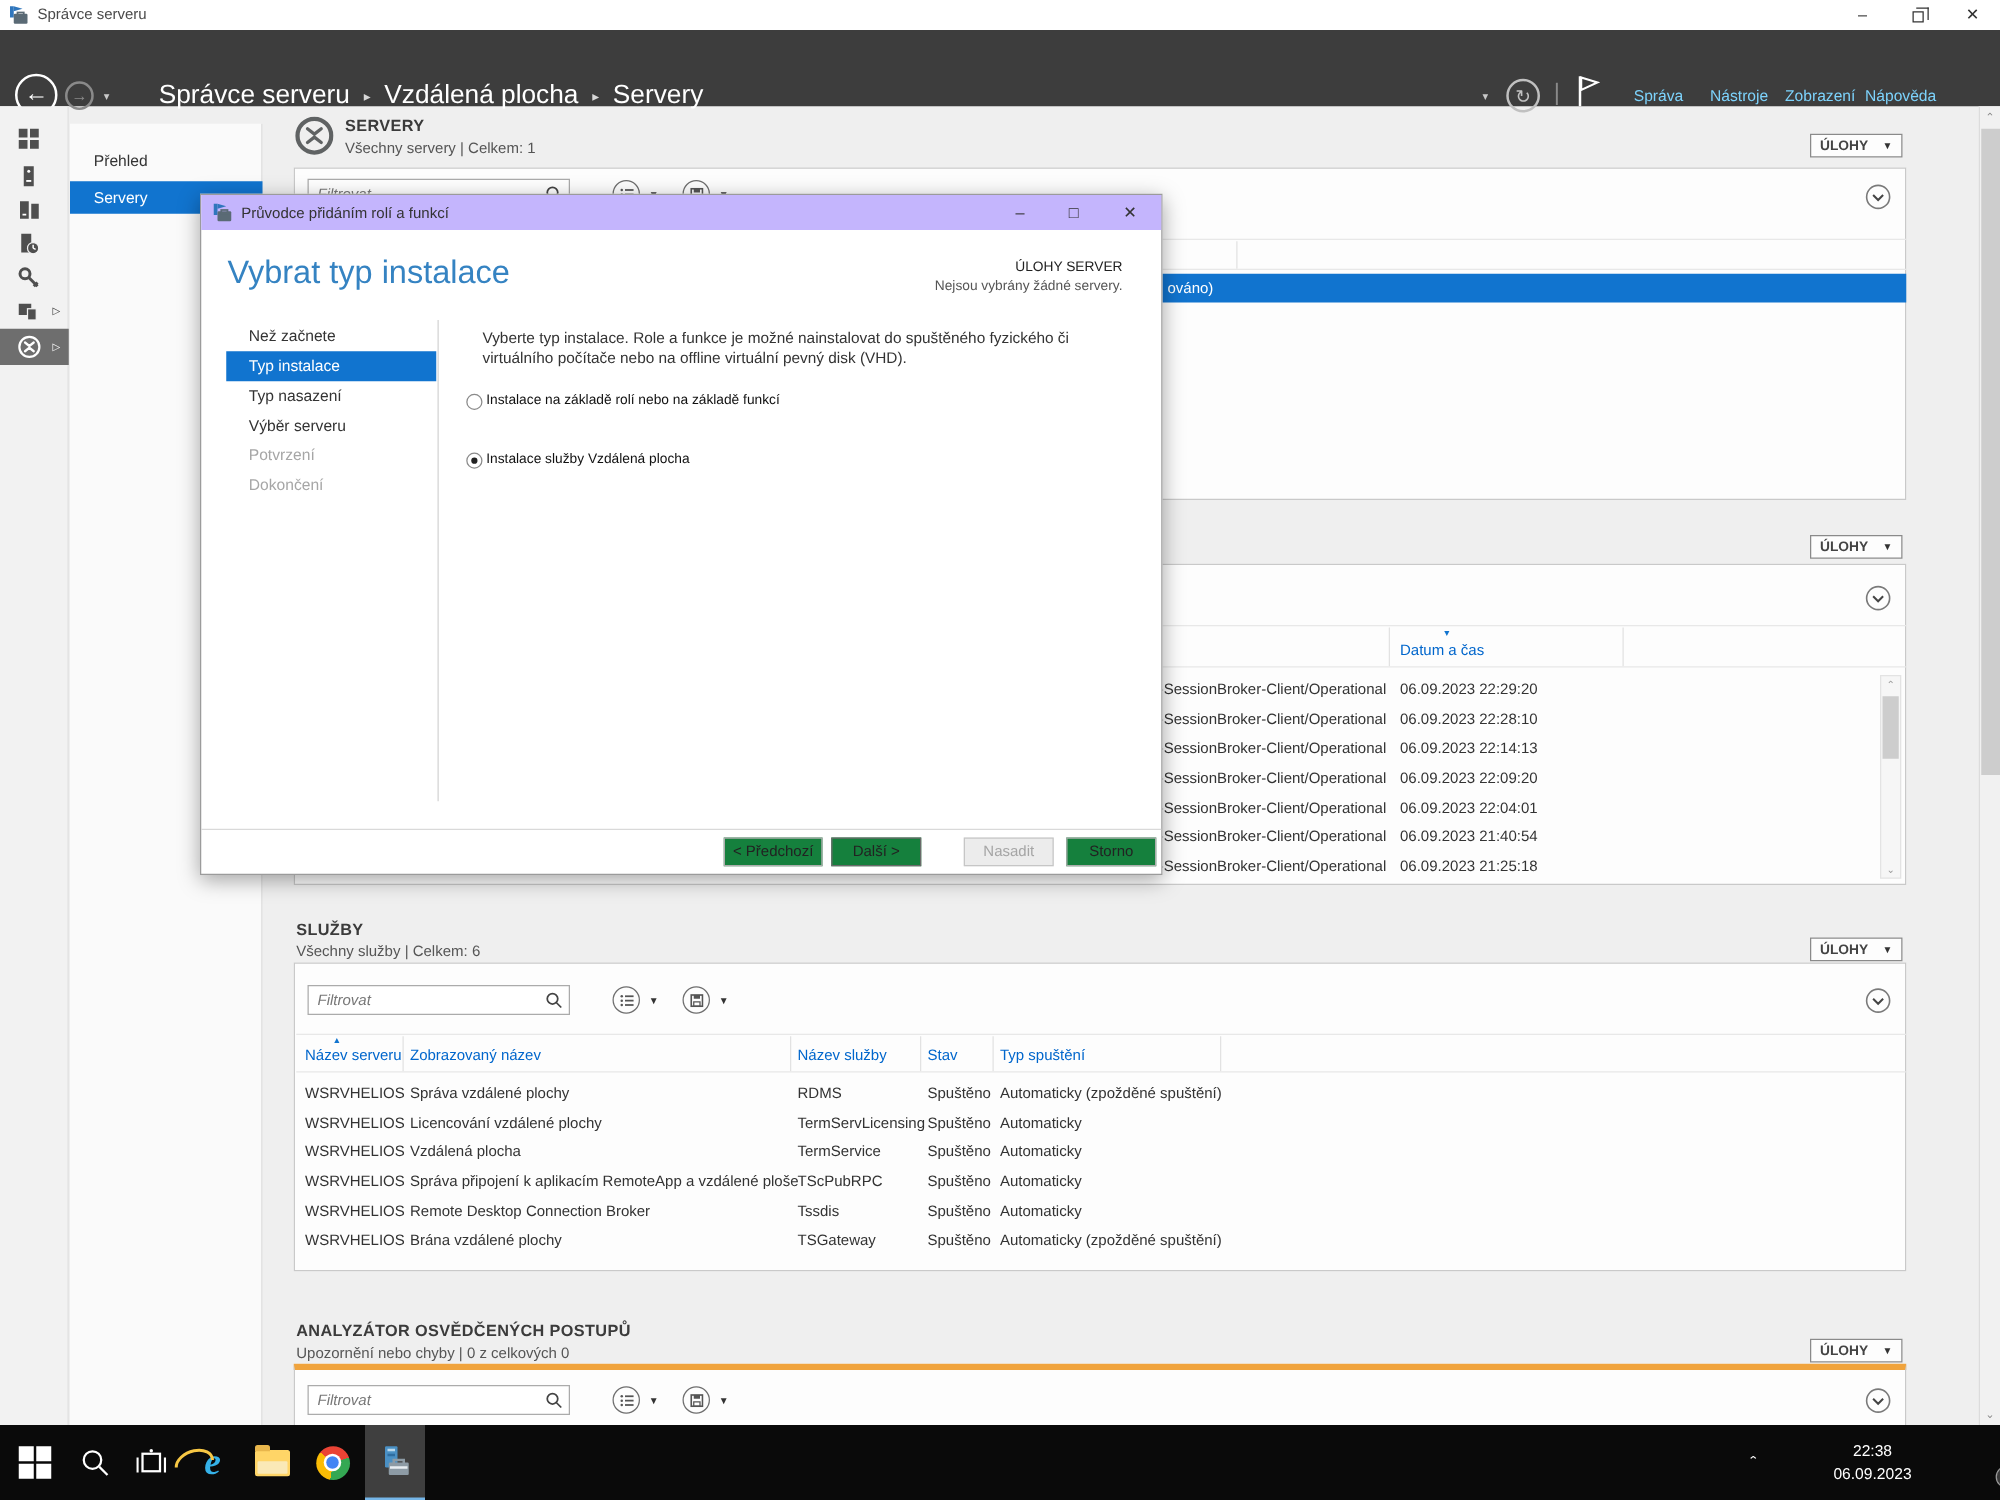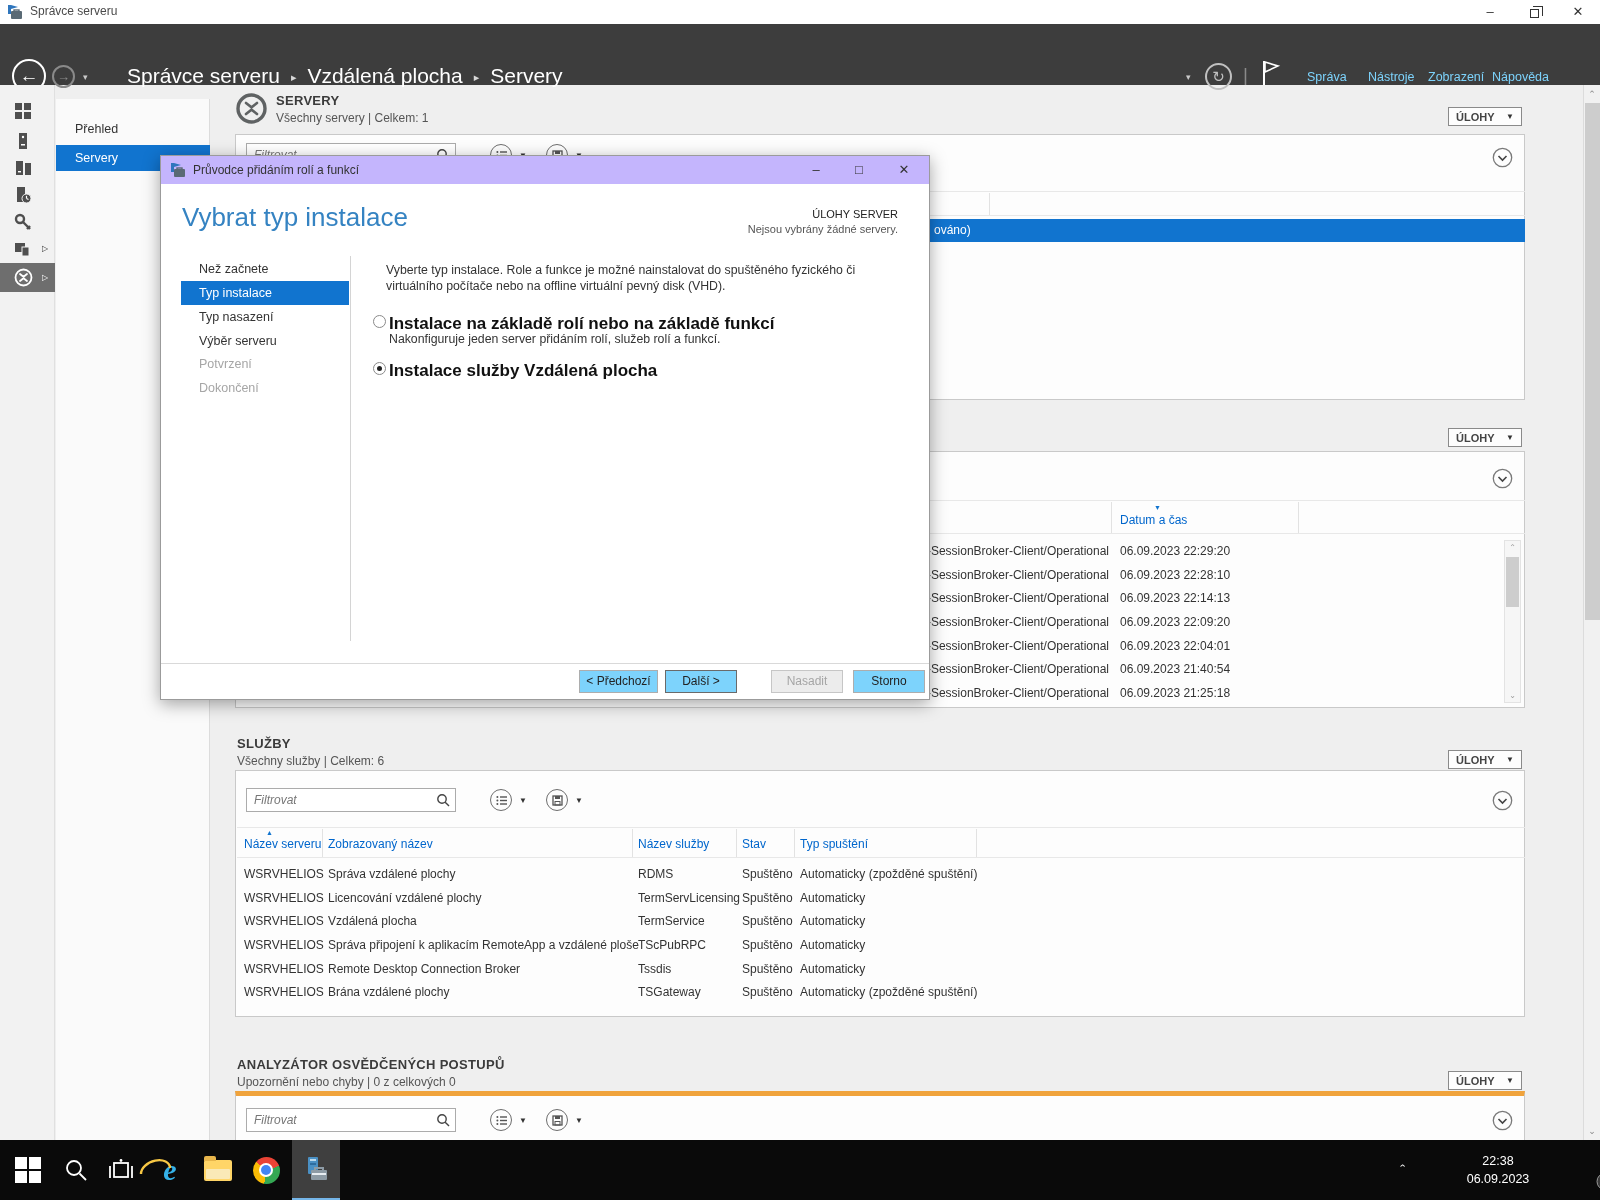--- a/index.html
+++ b/index.html
@@ -94,24 +94,24 @@
   #dlg-heading { position:absolute; left:21px; top:46px; font-size:26px; color:#3583c2; font-weight:400; }
   #dlg-target-label { position:absolute; right:31px; top:52px; font-size:11px; color:#222; text-align:right; }
   #dlg-target-value { position:absolute; right:31px; top:67px; font-size:11px; color:#555; text-align:right; }
   .wiz-step { position:absolute; left:20px; width:168px; height:24px; line-height:24px; padding-left:18px; font-size:12.5px; color:#333; }
   .wiz-step.selected { background:#1174cf; color:#fff; }
   .wiz-step.disabled { color:#a6a6a6; }
   #wiz-divider { position:absolute; left:189px; top:100px; width:1px; height:385px; background:#d4d4d4; }
   #wiz-intro { position:absolute; left:225px; top:106px; width:512px; font-size:12.3px; color:#333; line-height:16px; }
   .radio { position:absolute; width:13px; height:13px; border:1px solid #8a8a8a; border-radius:50%; background:#fff; }
   .radio.checked::after { content:""; position:absolute; left:3px; top:3px; width:5px; height:5px; border-radius:50%; background:#222; }
-  .opt-label { position:absolute; left:228px; font-size:17px; font-weight:bold; color:#111; }
+  .opt-label { position:absolute; left:228px; font-size:11px; font-weight:normal; color:#111; }
   .opt-desc { position:absolute; left:228px; width:505px; font-size:12.3px; color:#333; line-height:16px; }
   #dlg-footer-line { position:absolute; left:0; top:507px; width:100%; height:1px; background:#d9d9d9; }
-  .dlg-btn { position:absolute; top:514px; height:23px; background:#7dd3fc; border:1px solid #adadad; font-size:12px; color:#222; font-family:"Liberation Sans",sans-serif; text-align:center; line-height:21px; }
+  .dlg-btn { position:absolute; top:514px; height:23px; background:#15803d; border:1px solid #adadad; font-size:12px; color:#222; font-family:"Liberation Sans",sans-serif; text-align:center; line-height:21px; }
   .dlg-btn.default { border-color:#6a6a6a; }
   .dlg-btn.disabled { color:#a5a5a5; border-color:#c6c6c6; background:#ececec; }
 
   
   #taskbar { position:absolute; left:0; top:1140px; width:1600px; height:60px; background:#0a0a0a; }
   .tb-item { position:absolute; top:0; width:48px; height:60px; display:flex; align-items:center; justify-content:center; }
   .tb-item.active { background:#3f3f3f; border-bottom:2px solid #75b6e8; }
   .win-logo { display:grid; grid-template-columns:12px 12px; grid-template-rows:12px 12px; gap:2px; }
   .win-logo div { background:#fff; }
   .folder-ic { position:relative; width:28px; height:21px; background:#ffd567; border-radius:2px; }
@@ -506,21 +506,20 @@
     <div class="wiz-step" style="top:149px">Typ nasazení</div>
     <div class="wiz-step" style="top:173px">Výběr serveru</div>
     <div class="wiz-step disabled" style="top:196px">Potvrzení</div>
     <div class="wiz-step disabled" style="top:220px">Dokončení</div>
     <div id="wiz-divider"></div>
 
     <div id="wiz-intro">Vyberte typ instalace. Role a funkce je možné nainstalovat do spuštěného fyzického či virtuálního počítače nebo na offline virtuální pevný disk (VHD).</div>
 
     <span class="radio" style="left:212px;top:159px"></span>
     <div class="opt-label" style="top:158px">Instalace na základě rolí nebo na základě funkcí</div>
-    <div class="opt-desc" style="top:175px">Nakonfiguruje jeden server přidáním rolí, služeb rolí a funkcí.</div>
 
     <span class="radio checked" style="left:212px;top:206px"></span>
     <div class="opt-label" style="top:205px">Instalace služby Vzdálená plocha</div>
 
     <div id="dlg-footer-line"></div>
     <button class="dlg-btn" style="left:418px;width:79px">&lt; Předchozí</button>
     <button class="dlg-btn default" style="left:504px;width:72px">Další &gt;</button>
     <button class="dlg-btn disabled" style="left:610px;width:72px">Nasadit</button>
     <button class="dlg-btn" style="left:692px;width:72px">Storno</button>
   </div>

